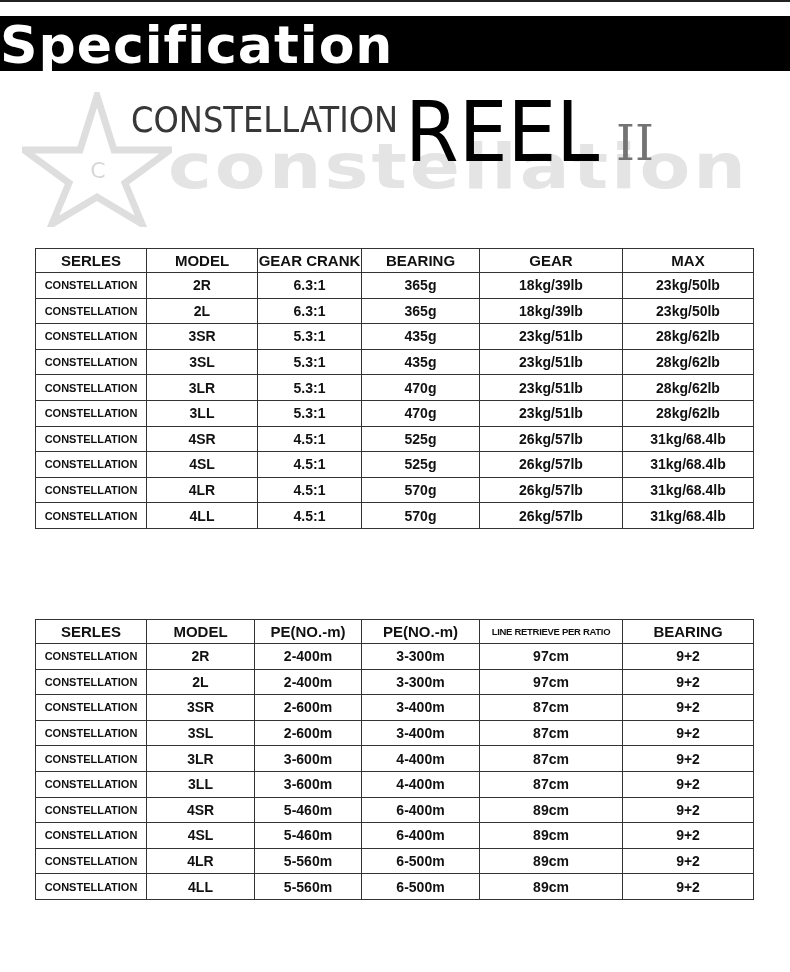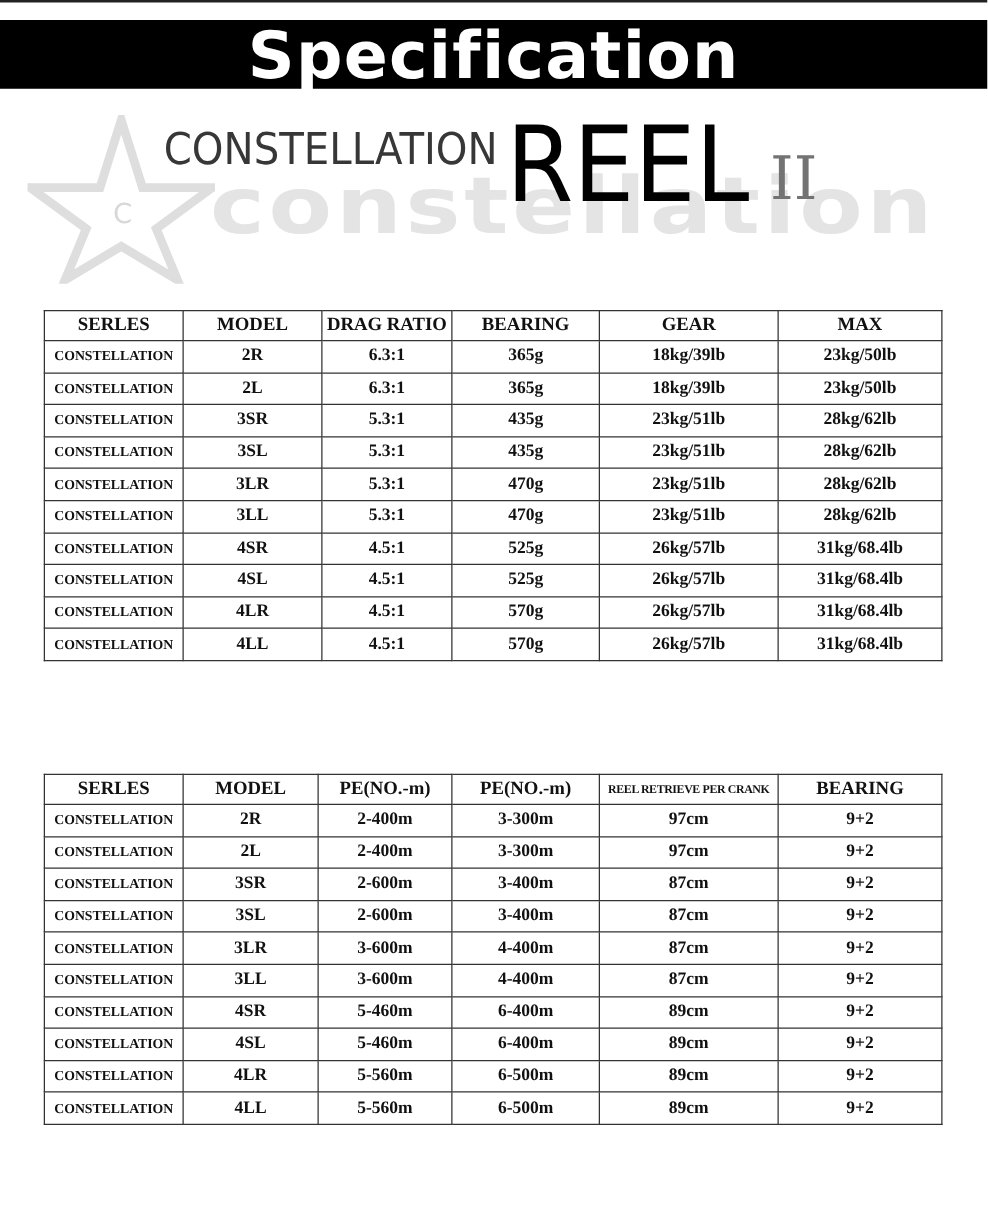--- a/index.html
+++ b/index.html
@@ -1,31 +1,31 @@
 <!DOCTYPE html>
 <html><head>
 <meta charset="utf-8">
 <style>
   * { margin:0; padding:0; box-sizing:border-box; }
   html, body { width:790px; height:972px; background:#fff; overflow:hidden; }
   body { position:relative; font-family:"DejaVu Sans", sans-serif; color:#111; }
   .topline { position:absolute; left:0; top:0; width:790px; height:2px; background:#222; }
   .banner { position:absolute; left:0; top:16px; width:790px; height:55px; background:#000; color:#fff;
-            text-align:center; font-weight:bold; font-size:52px; line-height:55px; letter-spacing:1px;
+            text-align:left; font-weight:bold; font-size:52px; line-height:55px; letter-spacing:1px;
             font-family:"DejaVu Sans", sans-serif; }
   .banner span { position:relative; top:2px; }
   .wm-star { position:absolute; left:22px; top:92px; width:150px; height:135px; }
   .wm-text { position:absolute; left:168px; top:140px; font-family:"DejaVu Sans", sans-serif; font-weight:bold;
              font-size:74px; line-height:60px; color:#e4e4e4; letter-spacing:3px; transform:scaleY(0.85); transform-origin:top left; }
   .title-small { position:absolute; left:131px; top:100px; font-family:"DejaVu Sans", sans-serif; font-weight:200;
                  font-size:35px; color:#222; letter-spacing:0px; transform:scaleX(0.92); transform-origin:left; -webkit-text-stroke:0; font-weight:normal; opacity:0.9; }
   .title-big { position:absolute; left:405px; top:90px; font-family:"DejaVu Sans", sans-serif; font-size:84px;
                line-height:84px; color:#000; transform:scaleX(0.92); transform-origin:left; }
   .title-ii { position:absolute; left:616px; top:118px; font-family:"DejaVu Serif", serif; font-size:48px; line-height:50px; color:#737373; }
-  table { position:absolute; left:35px; border-collapse:collapse; table-layout:fixed; font-family:Liberation Serif, serif; }
+  table { position:absolute; left:35px; border-collapse:collapse; table-layout:fixed; font-family:Liberation Sans, sans-serif; }
   td, th { border:1.5px solid #333; text-align:center; vertical-align:middle; font-weight:bold; padding:0; white-space:nowrap; overflow:hidden; }
   th { font-size:15px; height:24px; }
   td { font-size:14px; height:25.6px; }
   td.series { font-size:11px; letter-spacing:0; }
   th.small { font-size:9.5px; letter-spacing:-0.3px; }
   #t1 { top:248px; width:718px; }
   #t2 { top:619px; width:718px; }
 </style>
 </head>
 <body>
@@ -53,21 +53,21 @@
       <col style="width:111px">
       <col style="width:104px">
     <col style="width:118px">
       <col style="width:143px">
       <col style="width:131px">
   </colgroup>
   <thead>
     <tr>
       <th>SERLES</th>
       <th>MODEL</th>
-      <th>DRAG RATIO</th>
+      <th>GEAR CRANK</th>
       <th>BEARING</th>
       <th>GEAR</th>
       <th>MAX</th>
     </tr>
   </thead>
   <tbody id="t1body">
       <tr>
         <td class="series">CONSTELLATION</td>
         <td>2R</td>
         <td>6.3:1</td>
@@ -158,21 +158,21 @@
     <col style="width:118px">
       <col style="width:143px">
       <col style="width:131px">
   </colgroup>
   <thead>
     <tr>
       <th>SERLES</th>
       <th>MODEL</th>
       <th>PE(NO.-m)</th>
       <th>PE(NO.-m)</th>
-      <th class="small">REEL RETRIEVE PER CRANK</th>
+      <th class="small">LINE RETRIEVE PER RATIO</th>
       <th>BEARING</th>
     </tr>
   </thead>
   <tbody id="t2body">
       <tr>
         <td class="series">CONSTELLATION</td>
         <td>2R</td>
         <td>2-400m</td>
         <td>3-300m</td>
         <td>97cm</td>

